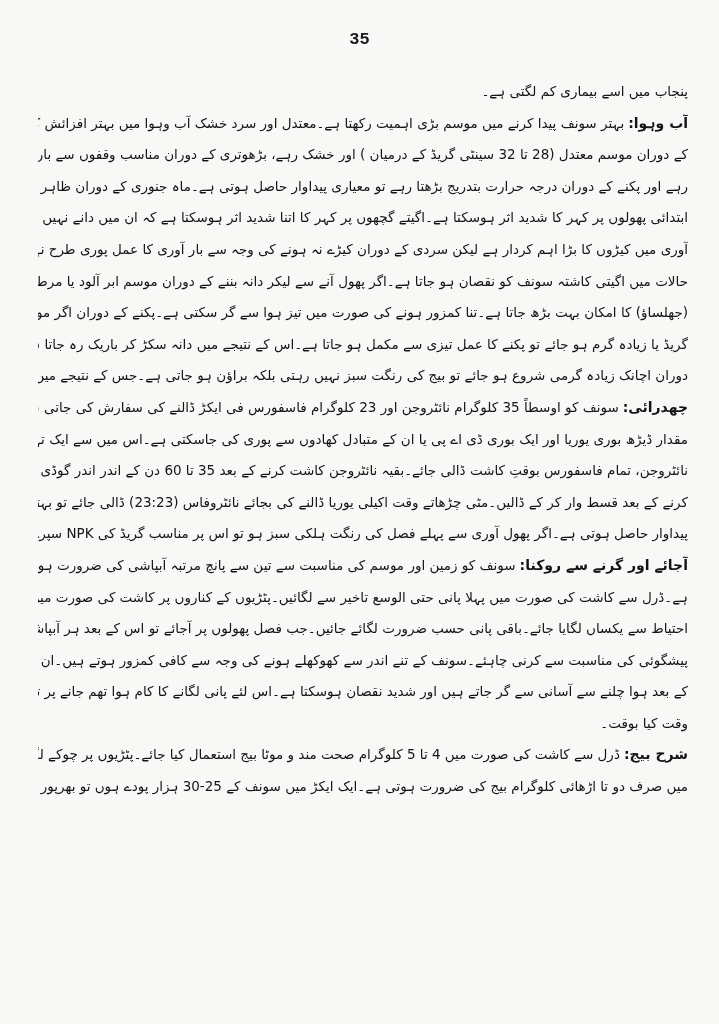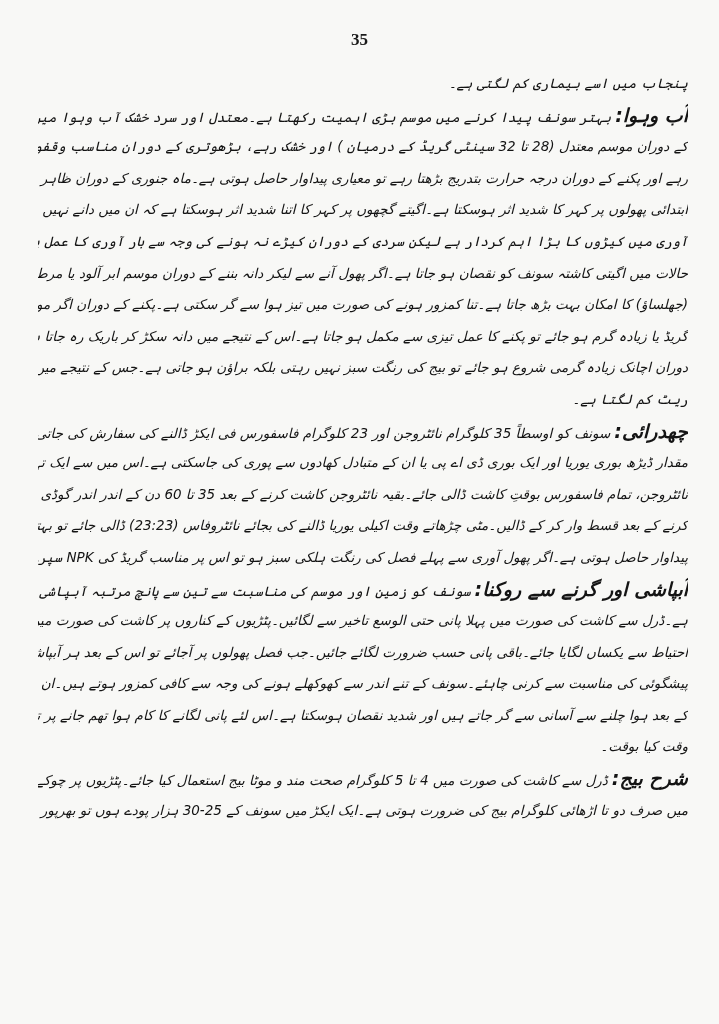--- a/index.html
+++ b/index.html
@@ -8,60 +8,59 @@
       background: #f7f7f5;
       font-family: "DejaVu Sans", sans-serif;
       color: #141414;
     }
     .page {
       position: relative; width: 719px; height: 1024px;
       background: #f8f8f6;
     }
     .page-number {
       position: absolute; top: 30px; left: 0; width: 719px;
-      text-align: center; font-family: Liberation Serif, serif;
+      text-align: center; font-family: Liberation Mono, monospace;
       font-weight: bold; font-size: 17px; color: #1a1a1a;
     }
     .content {
-      position: absolute; top: 68px; left: 38px; width: 650px;
-      direction: rtl; text-align: justify; font-style: italic;
+      position: absolute; top: 76px; left: 38px; width: 650px;
+      direction: rtl; text-align: justify;
     }
     .line {
       display: block; height: 31.6px; line-height: 31.6px;
       font-size: 13.5px; white-space: nowrap; overflow: hidden;
       text-align-last: justify; text-align: justify;
     }
     .line.last { text-align-last: right; }
     .heading {
-      font-weight: bold; font-size: 19px; margin-left: 4px;
+      font-weight: bold; font-size: 14px; margin-left: 4px;
     }
   </style>
 </head>
 <body>
 
 <div class="page">
   <div class="page-number">35</div>
   <div class="content" id="content">
       <div class="line last"><span>پنجاب میں اسے بیماری کم لگتی ہے۔</span></div>
       <div class="line"><span class="heading">آب وہوا:</span><span>بہتر سونف پیدا کرنے میں موسم بڑی اہمیت رکھتا ہے۔معتدل اور سرد خشک آب وہوا میں بہتر افزائش کرتی ہے۔اگاؤ</span></div>
       <div class="line"><span>کے دوران موسم معتدل (28 تا 32 سینٹی گریڈ کے درمیان ) اور خشک رہے، بڑھوتری کے دوران مناسب وقفوں سے بارش ہوتی</span></div>
       <div class="line"><span>رہے اور پکنے کے دوران درجہ حرارت بتدریج بڑھتا رہے تو معیاری پیداوار حاصل ہوتی ہے۔ماہ جنوری کے دوران ظاہر ہونے والے</span></div>
       <div class="line"><span>ابتدائی پھولوں پر کہر کا شدید اثر ہوسکتا ہے۔اگیتے گچھوں پر کہر کا اتنا شدید اثر ہوسکتا ہے کہ ان میں دانے نہیں بنتے کیونکہ سونف کی بار</span></div>
       <div class="line"><span>آوری میں کیڑوں کا بڑا اہم کردار ہے لیکن سردی کے دوران کیڑے نہ ہونے کی وجہ سے بار آوری کا عمل پوری طرح نہیں ہوسکتا۔ایسے</span></div>
       <div class="line"><span>حالات میں اگیتی کاشتہ سونف کو نقصان ہو جاتا ہے۔اگر پھول آنے سے لیکر دانہ بننے کے دوران موسم ابر آلود یا مرطوب رہے تو بیماری</span></div>
       <div class="line"><span>(جھلساؤ) کا امکان بہت بڑھ جاتا ہے۔تنا کمزور ہونے کی صورت میں تیز ہوا سے گر سکتی ہے۔پکنے کے دوران اگر موسم 40 سینٹی</span></div>
       <div class="line"><span>گریڈ یا زیادہ گرم ہو جائے تو پکنے کا عمل تیزی سے مکمل ہو جاتا ہے۔اس کے نتیجے میں دانہ سکڑ کر باریک رہ جاتا ہے۔دانہ پکنے کے</span></div>
       <div class="line"><span>دوران اچانک زیادہ گرمی شروع ہو جائے تو بیج کی رنگت سبز نہیں رہتی بلکہ براؤن ہو جاتی ہے۔جس کے نتیجے میں مارکیٹ میں اس کا</span></div>
-      <div class="line last"><span>ریٹ کم لگتا ہے۔</span></div>
       <div class="line"><span class="heading">چھدرائی:</span><span>سونف کو اوسطاً 35 کلوگرام نائٹروجن اور 23 کلوگرام فاسفورس فی ایکڑ ڈالنے کی سفارش کی جاتی ہے۔کھاد کی یہ</span></div>
       <div class="line"><span>مقدار ڈیڑھ بوری یوریا اور ایک بوری ڈی اے پی یا ان کے متبادل کھادوں سے پوری کی جاسکتی ہے۔اس میں سے ایک تہائی</span></div>
       <div class="line"><span>نائٹروجن، تمام فاسفورس بوقتِ کاشت ڈالی جائے۔بقیہ نائٹروجن کاشت کرنے کے بعد 35 تا 60 دن کے اندر اندر گوڈی و چھدرائی</span></div>
       <div class="line"><span>کرنے کے بعد قسط وار کر کے ڈالیں۔مٹی چڑھاتے وقت اکیلی یوریا ڈالنے کی بجائے نائٹروفاس (23:23) ڈالی جائے تو بہترین</span></div>
       <div class="line last"><span>پیداوار حاصل ہوتی ہے۔اگر پھول آوری سے پہلے فصل کی رنگت ہلکی سبز ہو تو اس پر مناسب گریڈ کی NPK سپرے کی جاسکتی ہے۔</span></div>
-      <div class="line"><span class="heading">آبپاشی اور گرنے سے روکنا:</span><span>سونف کو زمین اور موسم کی مناسبت سے تین سے پانچ مرتبہ آبپاشی کی ضرورت ہوتی</span></div>
+      <div class="line"><span class="heading">آجائے اور گرنے سے روکنا:</span><span>سونف کو زمین اور موسم کی مناسبت سے تین سے پانچ مرتبہ آبپاشی کی ضرورت ہوتی</span></div>
       <div class="line"><span>ہے۔ڈرل سے کاشت کی صورت میں پہلا پانی حتی الوسع تاخیر سے لگائیں۔پٹڑیوں کے کناروں پر کاشت کی صورت میں پہلا پانی</span></div>
       <div class="line"><span>احتیاط سے یکساں لگایا جائے۔باقی پانی حسب ضرورت لگائے جائیں۔جب فصل پھولوں پر آجائے تو اس کے بعد ہر آبپاشی موسمی</span></div>
       <div class="line"><span>پیشگوئی کی مناسبت سے کرنی چاہئے۔سونف کے تنے اندر سے کھوکھلے ہونے کی وجہ سے کافی کمزور ہوتے ہیں۔ان مراحل پر آبپاشی</span></div>
       <div class="line"><span>کے بعد ہوا چلنے سے آسانی سے گر جاتے ہیں اور شدید نقصان ہوسکتا ہے۔اس لئے پانی لگانے کا کام ہوا تھم جانے پر ترجیحاً شام کے</span></div>
       <div class="line last"><span>وقت کیا بوقت۔</span></div>
       <div class="line"><span class="heading">شرح بیج:</span><span>ڈرل سے کاشت کی صورت میں 4 تا 5 کلوگرام صحت مند و موٹا بیج استعمال کیا جائے۔پٹڑیوں پر چوکے لگانے کی صورت</span></div>
       <div class="line"><span>میں صرف دو تا اڑھائی کلوگرام بیج کی ضرورت ہوتی ہے۔ایک ایکڑ میں سونف کے 25-30 ہزار پودے ہوں تو بھرپور پیداوار حاصل</span></div>
     </div>
 </div>
 

